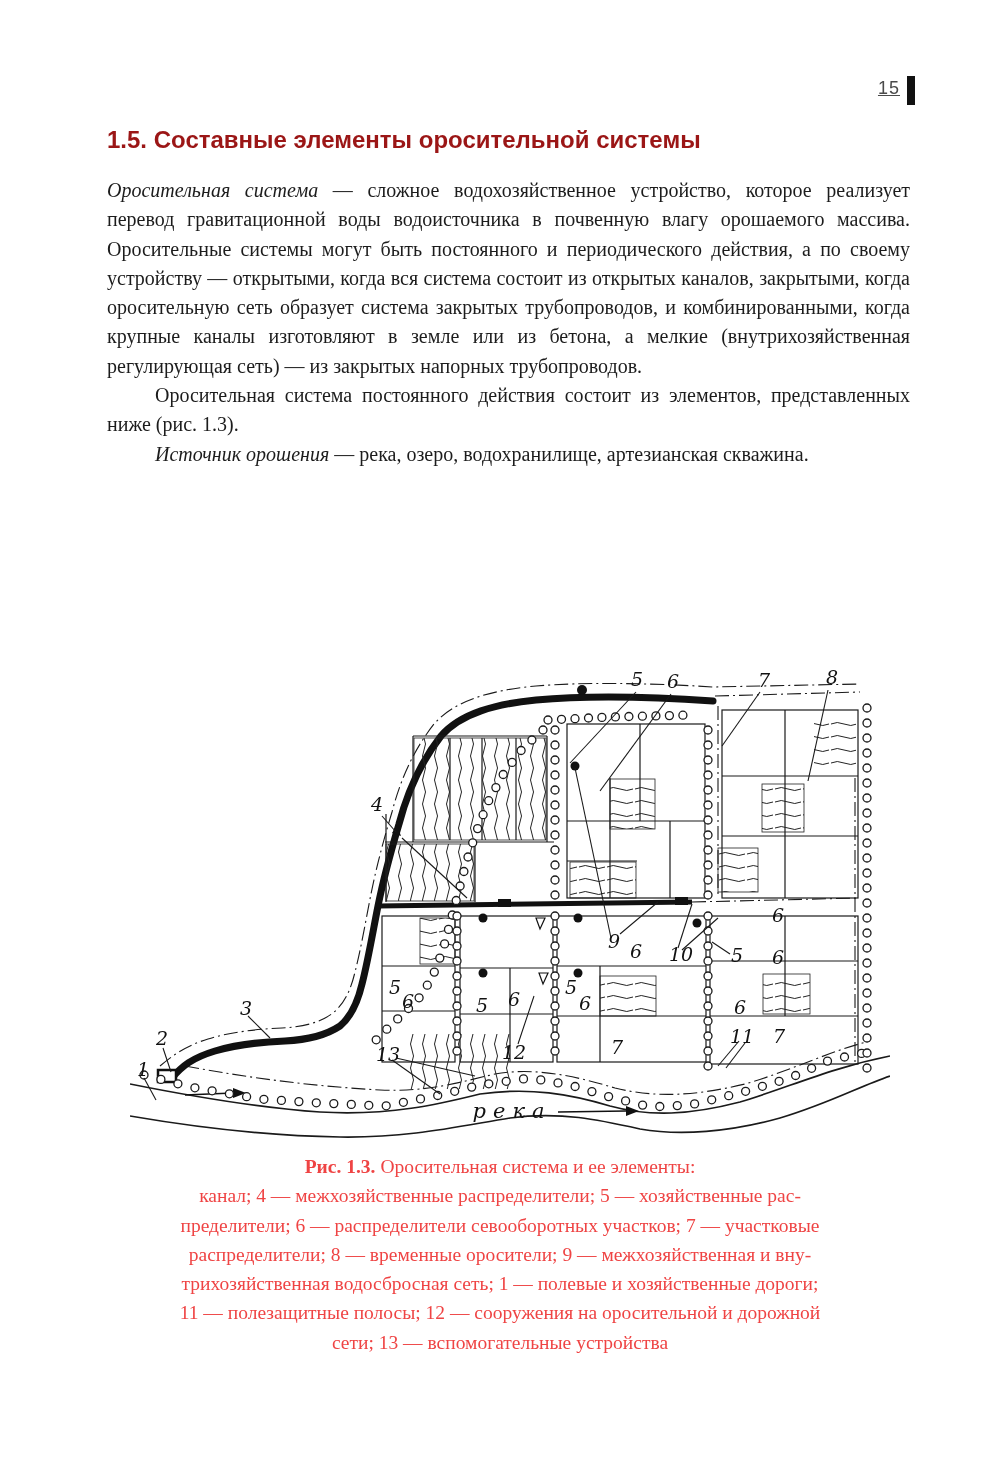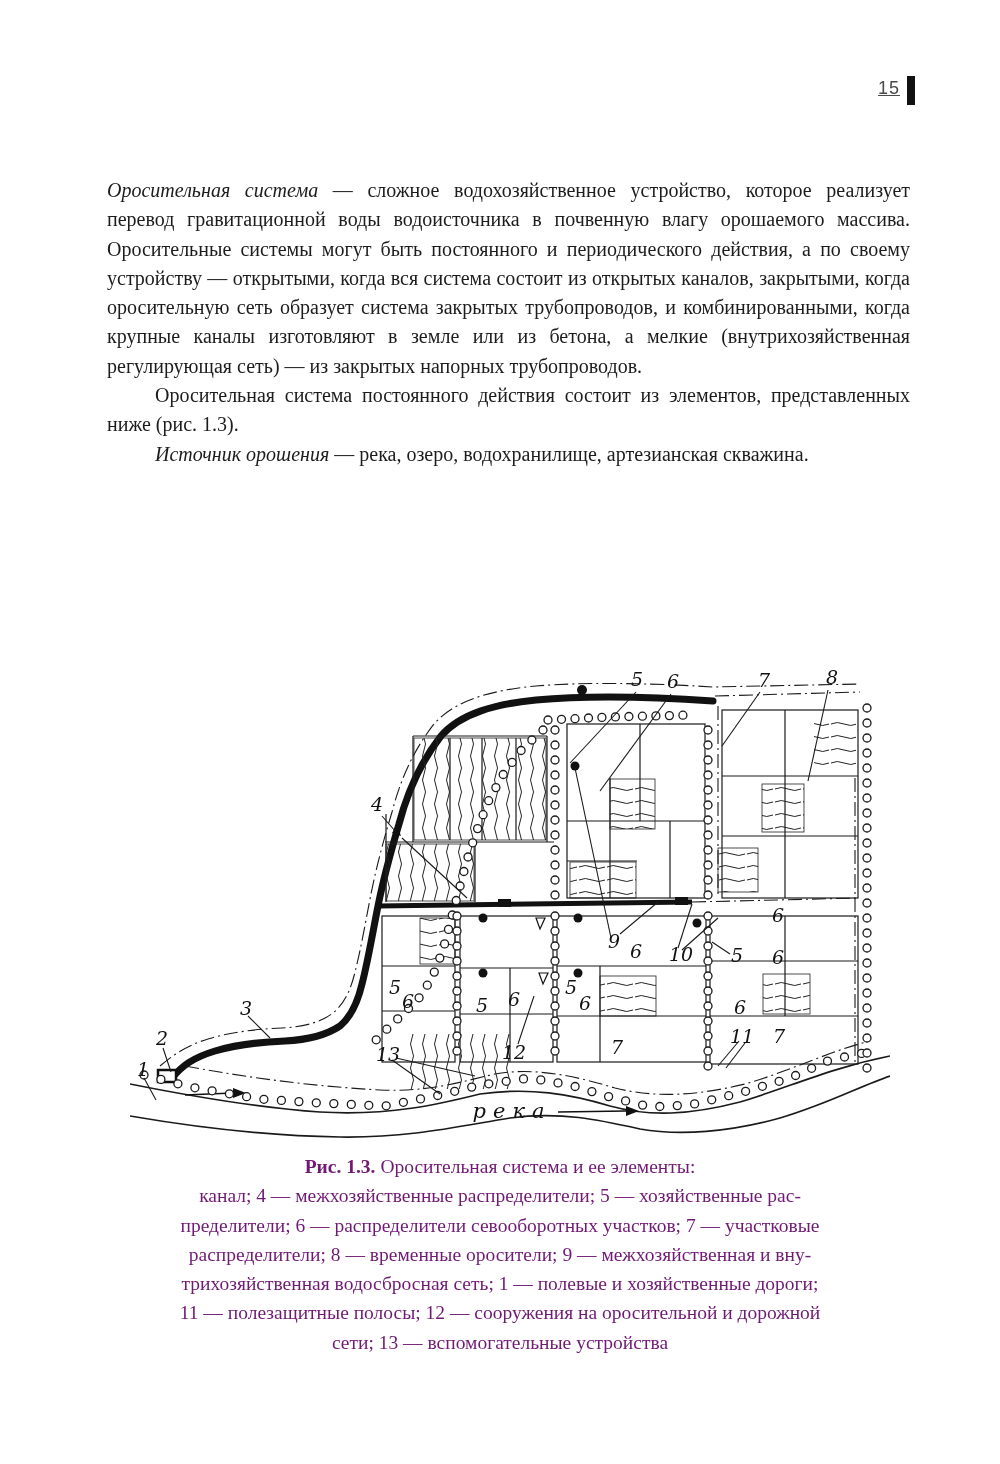--- a/index.html
+++ b/index.html
@@ -45,20 +45,21 @@
   .cap-bold{font-weight:bold;}
 </style>
 </head>
 <body>
 
 <div class="page">
 
   <div class="pageno">15</div>
   <div class="edgebar"></div>
 
+  <h1 class="heading" style="color: rgb(155, 22, 22);">1.5. Составные элементы оросительной системы</h1>
 
   <div class="bodytext">
     <p><span class="lead-it">Оросительная система</span><span> — сложное водохозяйственное устройство, которое реализует перевод гравитационной воды водоисточника в почвенную влагу орошаемого массива. Оросительные системы могут быть постоянного и периодического действия, а по своему устройству — открытыми, когда вся система состоит из открытых каналов, закрытыми, когда оросительную сеть образует система закрытых трубопроводов, и комбинированными, когда крупные каналы изготовляют в земле или из бетона, а мелкие (внутрихозяйственная регулирующая сеть) — из закрытых напорных трубопроводов.</span></p>
     <p class="ind"><span class="lead-it"></span><span>Оросительная система постоянного действия состоит из элементов, представленных ниже (рис. 1.3).</span></p>
     <p class="ind"><span class="lead-it">Источник орошения</span><span> — река, озеро, водохранилище, артезианская скважина.</span></p>
   </div>
 
   <div class="figwrap">
     <svg id="fig-svg" viewBox="0 0 760 472">
       <defs>
@@ -366,21 +367,21 @@
           <text x="258" y="395" text-anchor="middle" font-family="DejaVu Serif, Liberation Serif, serif" font-style="italic" font-size="19" fill="#111">13</text>
           <text x="116" y="349" text-anchor="middle" font-family="DejaVu Serif, Liberation Serif, serif" font-style="italic" font-size="19" fill="#111">3</text>
           <text x="32" y="379" text-anchor="middle" font-family="DejaVu Serif, Liberation Serif, serif" font-style="italic" font-size="19" fill="#111">2</text>
           <text x="13" y="410" text-anchor="middle" font-family="DejaVu Serif, Liberation Serif, serif" font-style="italic" font-size="19" fill="#111">1</text>
         </g>
 
       <text id="river-label" x="382" y="452" text-anchor="middle" font-family="DejaVu Serif, Liberation Serif, serif" font-style="italic" font-size="21" letter-spacing="7" fill="#111">река</text>
     </svg>
   </div>
 
-  <div class="caption" style="color: #701a75;">
+  <div class="caption" style="color: #ef4444;">
     <div class="capline"><span class="cap-bold">Рис. 1.3.</span><span> Оросительная система и ее элементы:</span></div>
     <div class="capline">канал; 4 — межхозяйственные распределители; 5 — хозяйственные рас-</div>
     <div class="capline">пределители; 6 — распределители севооборотных участков; 7 — участковые</div>
     <div class="capline">распределители; 8 — временные оросители; 9 — межхозяйственная и вну-</div>
     <div class="capline">трихозяйственная водосбросная сеть; 1 — полевые и хозяйственные дороги;</div>
     <div class="capline">11 — полезащитные полосы; 12 — сооружения на оросительной и дорожной</div>
     <div class="capline">сети; 13 — вспомогательные устройства</div>
   </div>
 
 </div>

